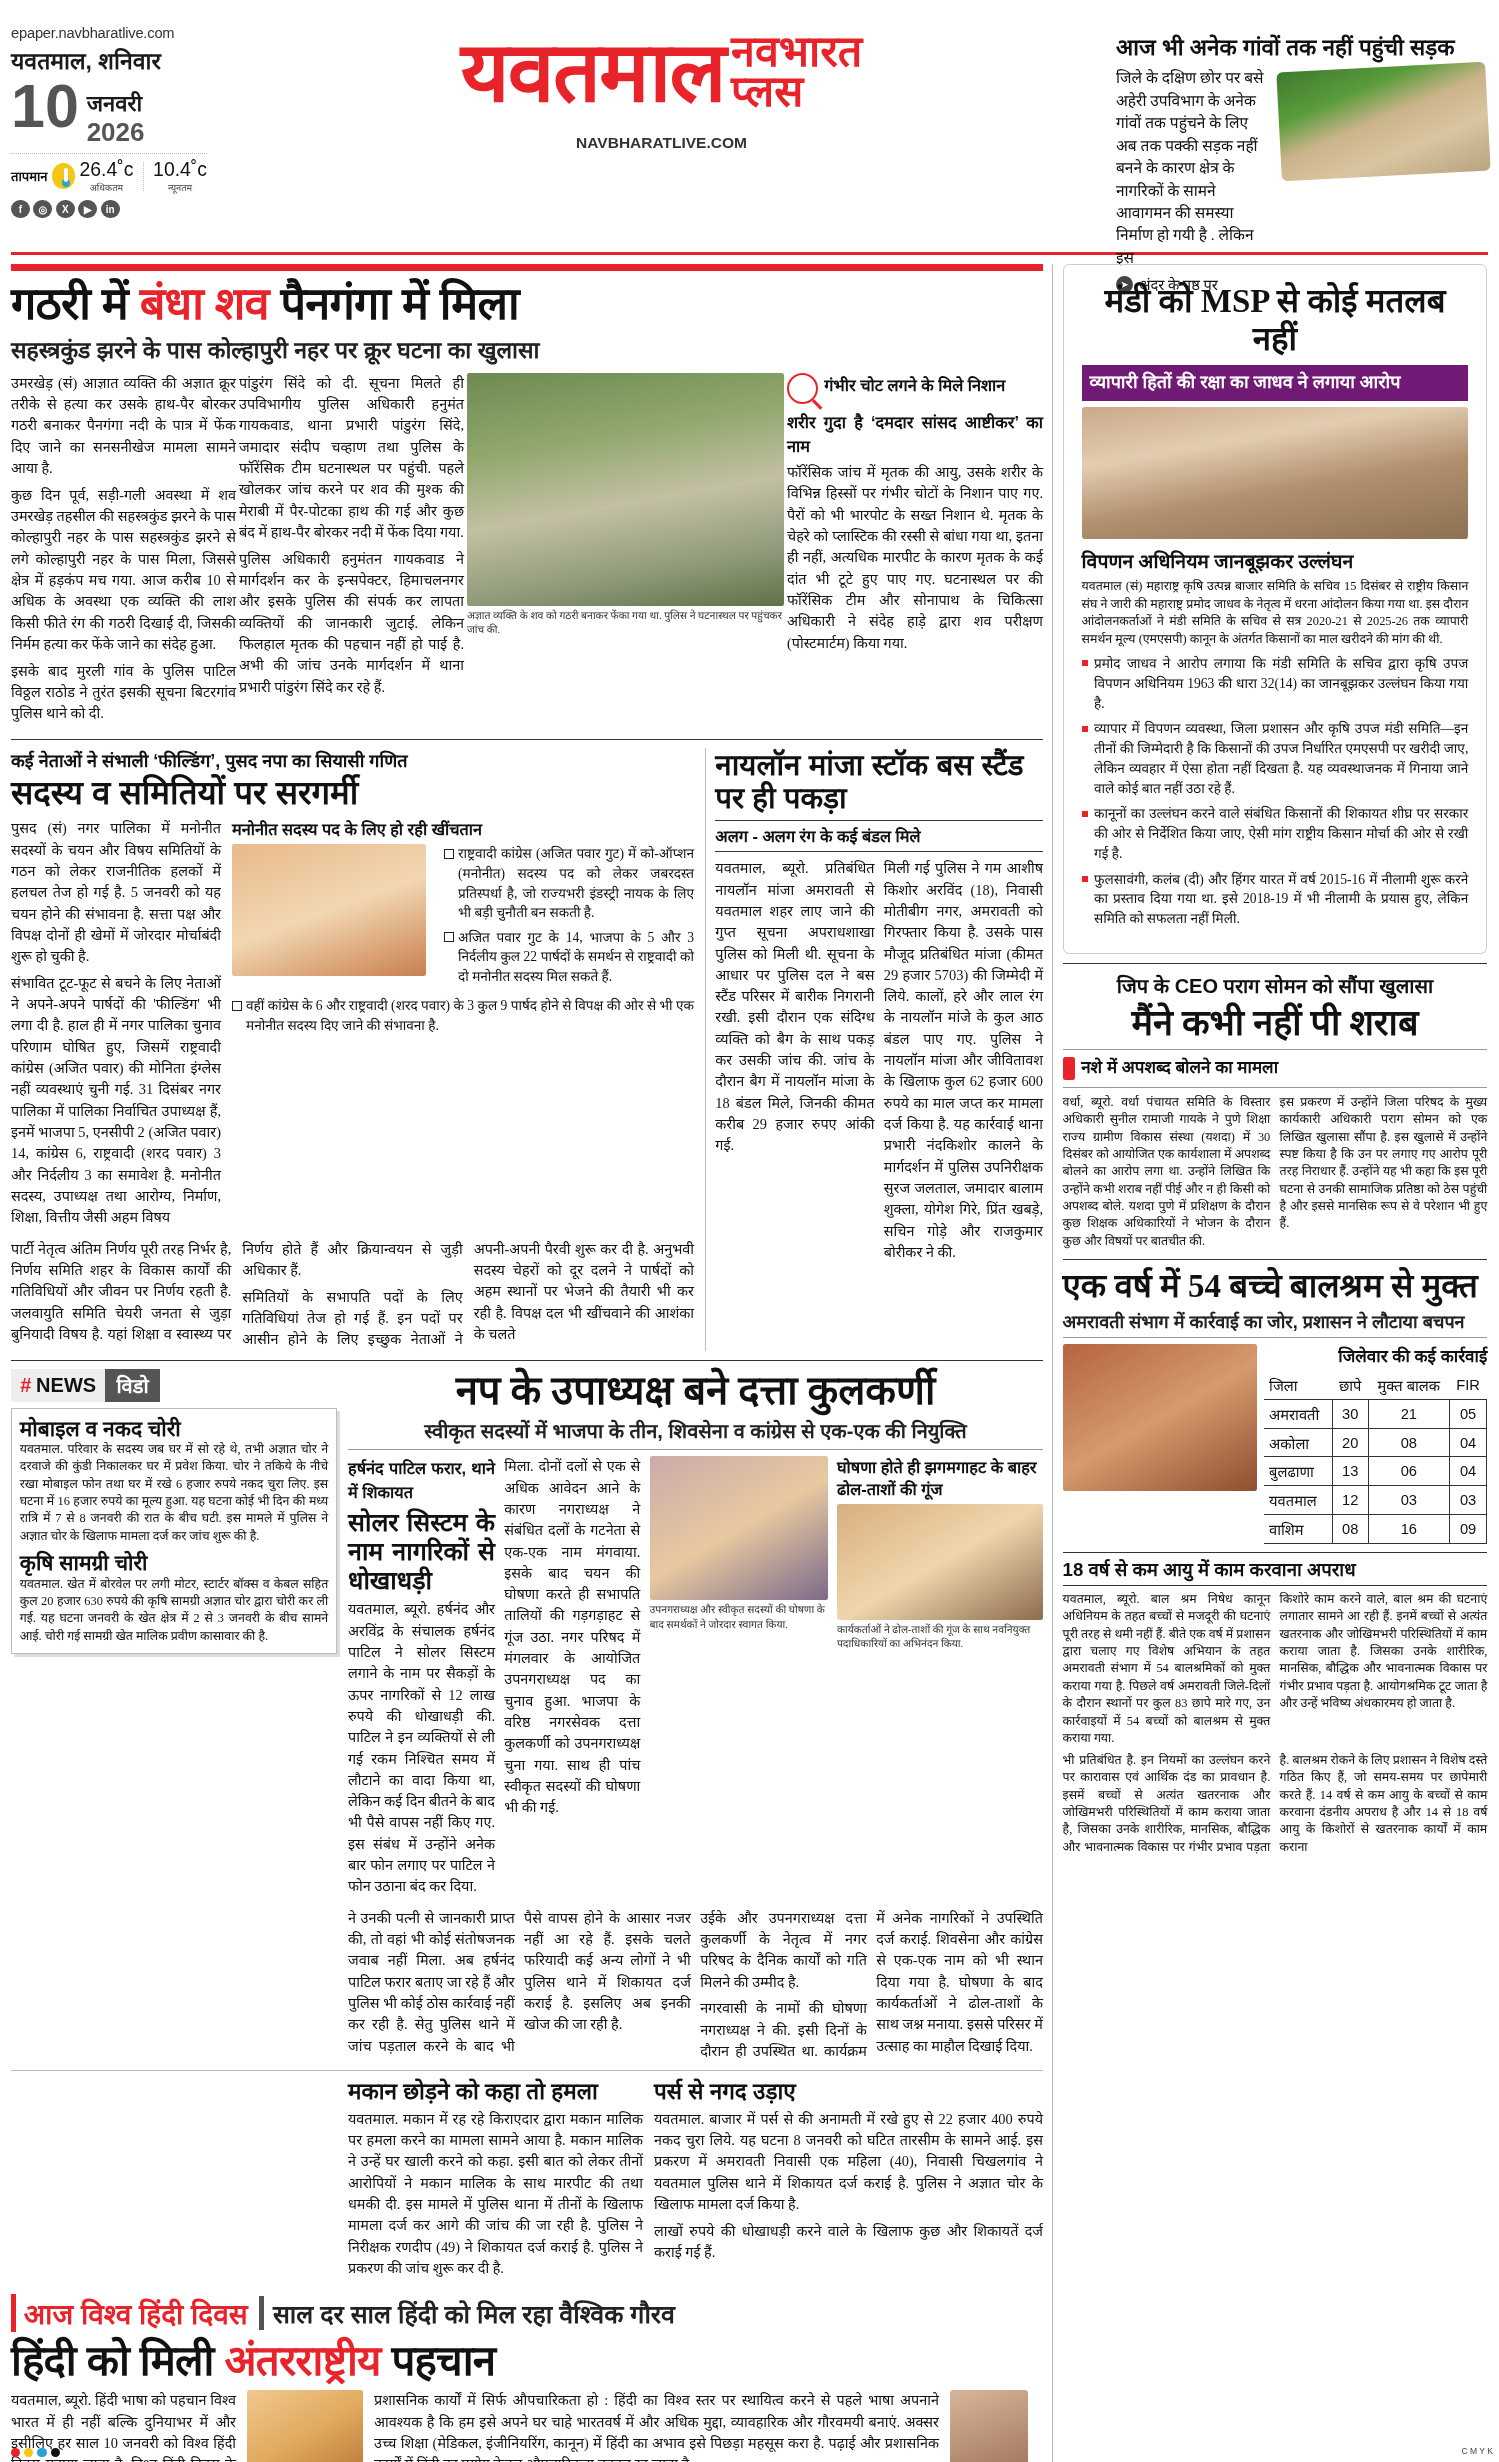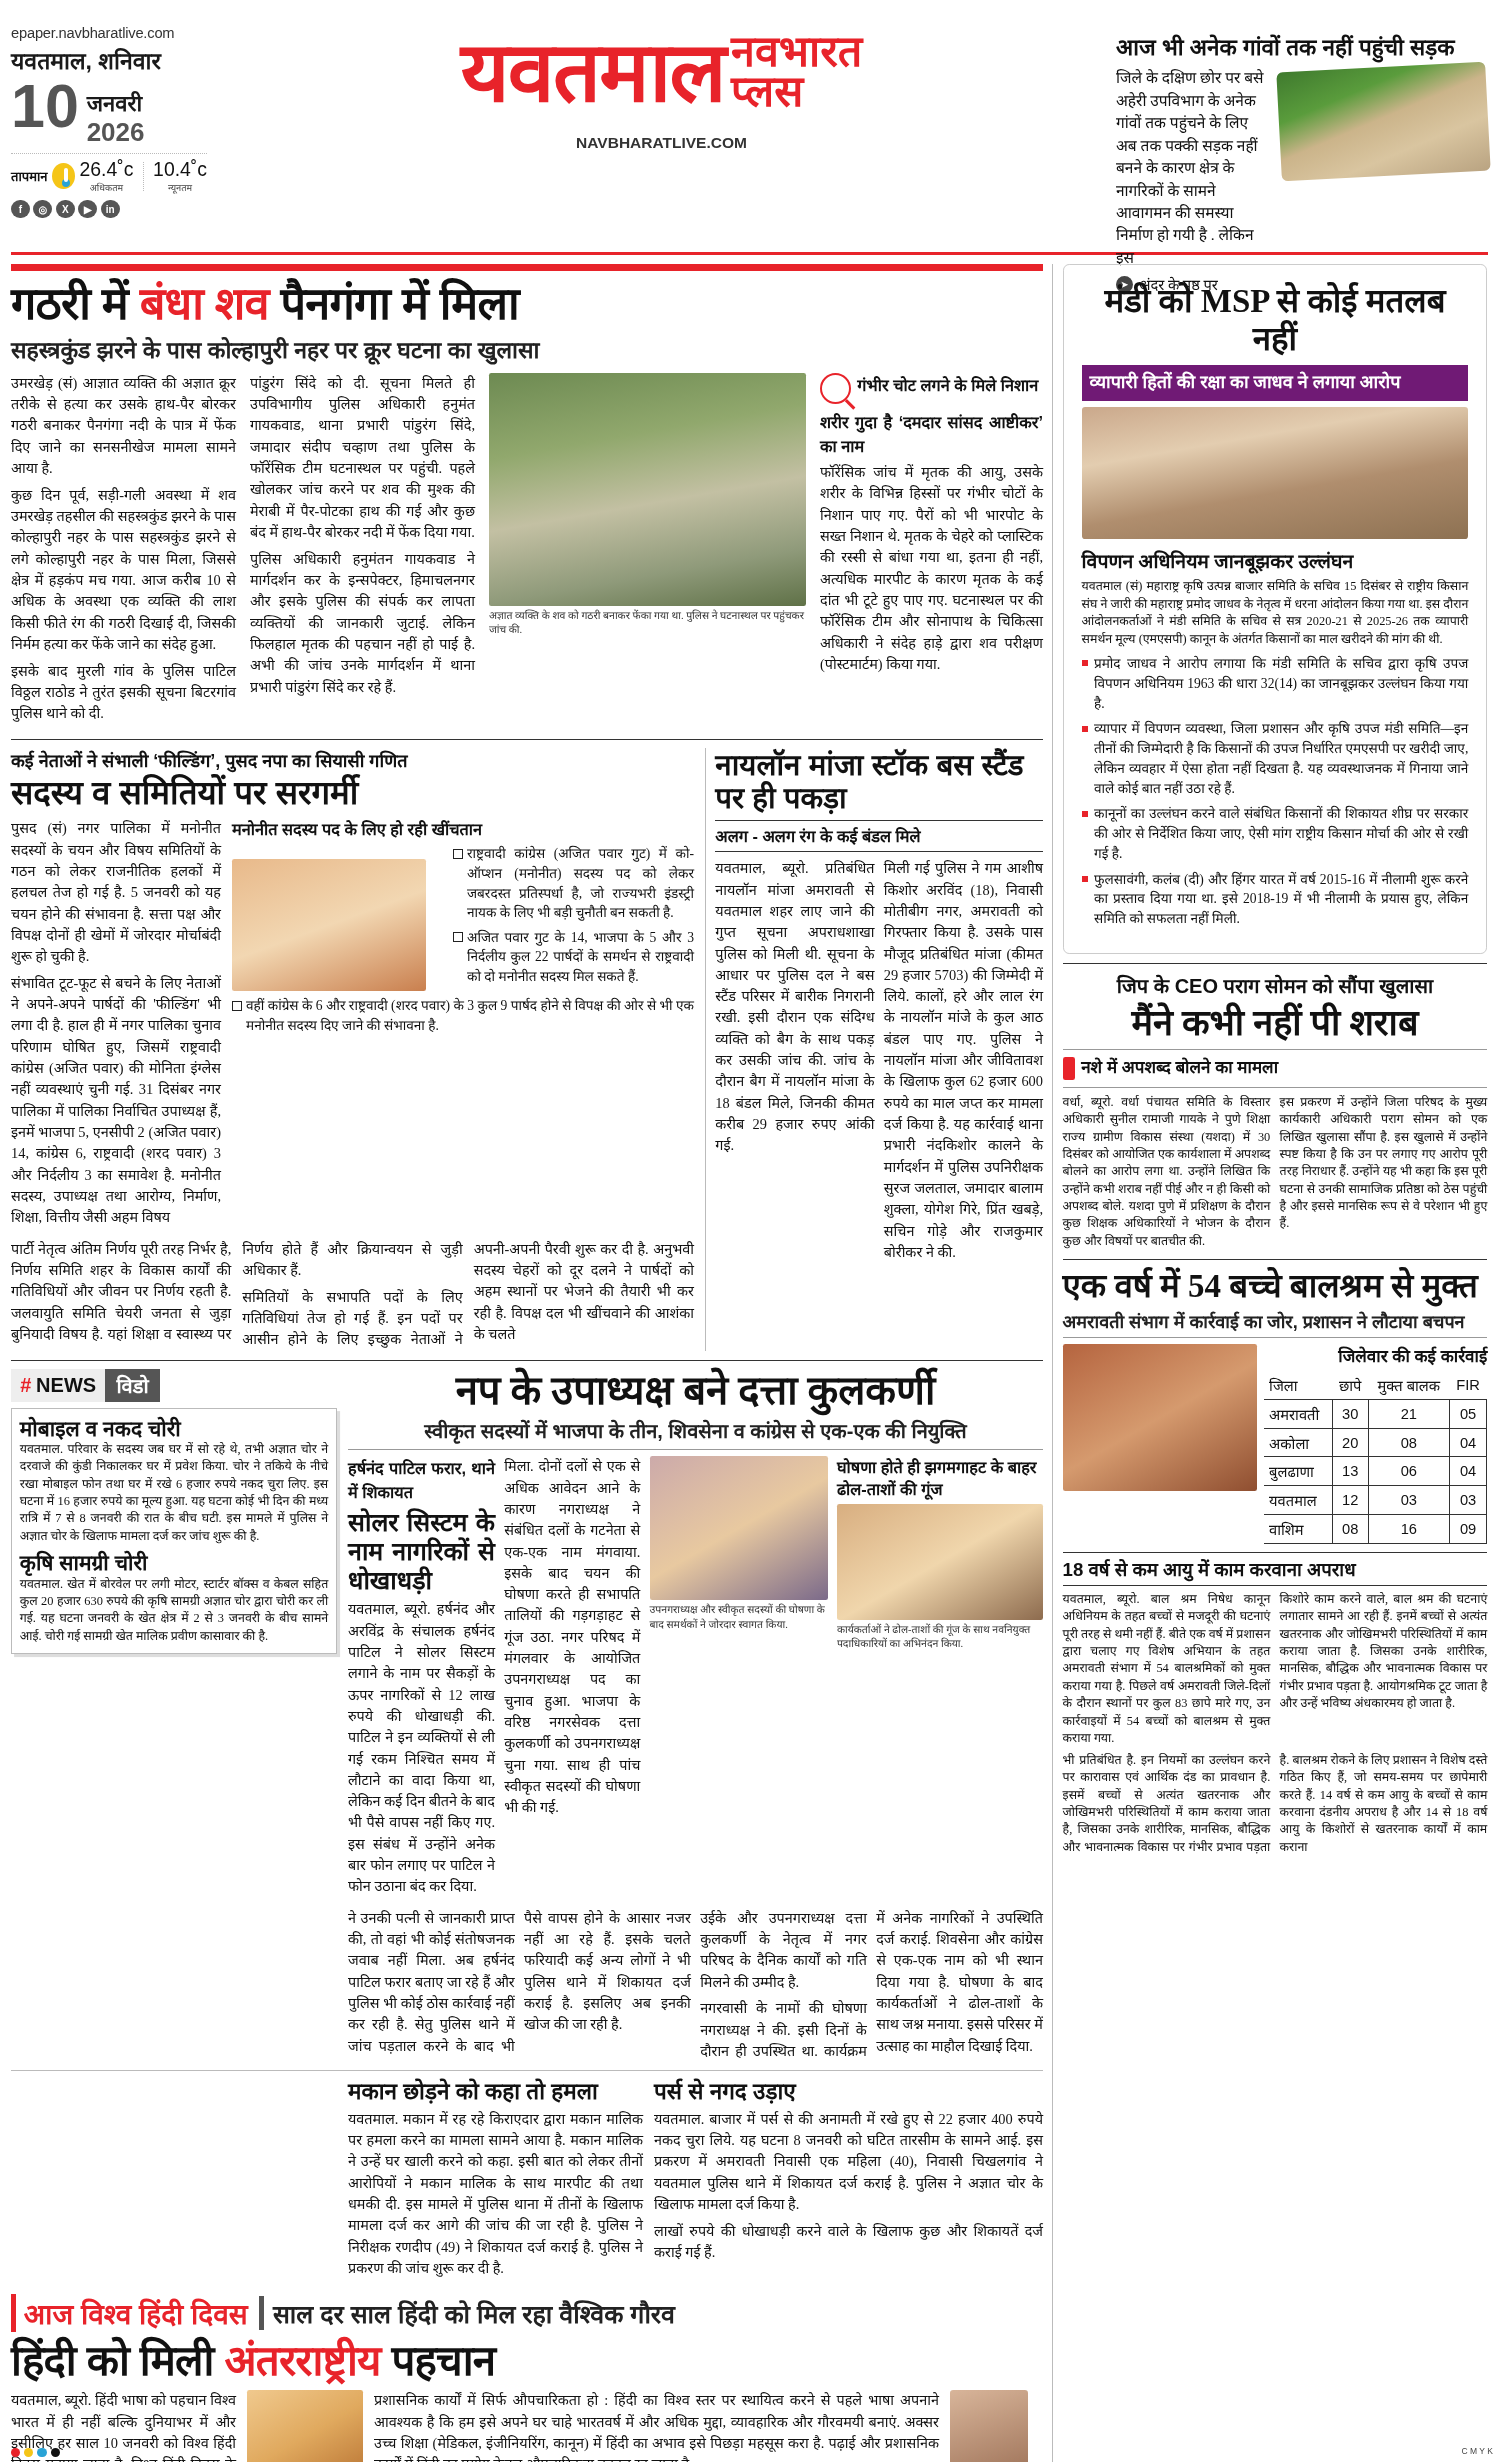--- a/index.html
+++ b/index.html
@@ -59,21 +59,21 @@
   
   .grid { display:flex; gap:9.3px; margin-top:9.3px; }
   .col-main { width:1032px; }
   .col-right { width:435px; border-left:0.8px solid #bbb; padding-left:9.3px; }
 
   .redbar { height:7px; background:#e8232a; width:100%; margin-bottom:7.8px;}
   h1.lead { font-family:"Liberation Sans",sans-serif; font-weight:bold; font-size:45px; line-height:1.1; letter-spacing:-0.8px;}
   h1.lead .red { color:#e8232a; }
   .lead-sub { font-family:"Liberation Sans",sans-serif; font-weight:bold; font-size:23px; margin-top:4.7px; color:#222;}
 
-  .cols3 { display:flex; gap:14px; margin-top:7.8px; }
+  .cols3 { display:flex; gap:3px; margin-top:7.8px; }
   .c { font-size:14.4px; line-height:1.48; text-align:justify; }
   .c p { margin-bottom:5.4px; }
   .kicker { font-family:"Liberation Sans",sans-serif; font-weight:bold; font-size:16.3px; margin-bottom:3.9px;}
   .photo { background:linear-gradient(170deg,#6d8a52 0%,#91a86d 30%,#c3c0a3 55%,#8f9a7a 80%,#5f7147 100%);
            border-radius:2.3px; }
   .cap { font-size:10.5px; line-height:1.35; color:#333; margin-top:3.1px;}
   .magnify { display:flex; gap:6.2px; align-items:flex-start;}
   .lens { width:31px;height:31px;border:2.3px solid #e8232a;border-radius:50%;position:relative;flex:none;}
   .lens:after{content:"";position:absolute;right:-7.8px;bottom:-4.7px;width:12.4px;height:3.1px;background:#e8232a;transform:rotate(45deg);}
 
@@ -235,21 +235,21 @@
         <div style="width:683px">
           <div class="over">कई नेताओं ने संभाली ‘फील्डिंग’, पुसद नपा का सियासी गणित</div>
           <h2>सदस्य व समितियों पर सरगर्मी</h2>
           <div style="display:flex; gap:11px; margin-top:6.2px;">
             <div class="c" style="width:210px">
               <p>पुसद (सं) नगर पालिका में मनोनीत सदस्यों के चयन और विषय समितियों के गठन को लेकर राजनीतिक हलकों में हलचल तेज हो गई है. 5 जनवरी को यह चयन होने की संभावना है. सत्ता पक्ष और विपक्ष दोनों ही खेमों में जोरदार मोर्चाबंदी शुरू हो चुकी है.</p>
               <p>संभावित टूट-फूट से बचने के लिए नेताओं ने अपने-अपने पार्षदों की 'फील्डिंग' भी लगा दी है. हाल ही में नगर पालिका चुनाव परिणाम घोषित हुए, जिसमें राष्ट्रवादी कांग्रेस (अजित पवार) की मोनिता इंग्लेस नहीं व्यवस्थाएं चुनी गई. 31 दिसंबर नगर पालिका में पालिका निर्वाचित उपाध्यक्ष हैं, इनमें भाजपा 5, एनसीपी 2 (अजित पवार) 14, कांग्रेस 6, राष्ट्रवादी (शरद पवार) 3 और निर्दलीय 3 का समावेश है. मनोनीत सदस्य, उपाध्यक्ष तथा आरोग्य, निर्माण, शिक्षा, वित्तीय जैसी अहम विषय</p>
             </div>
             <div style="flex:1">
               <div class="kicker">मनोनीत सदस्य पद के लिए हो रही खींचतान</div>
-              <div style="display:flex;gap:27px;align-items:flex-end;">
+              <div style="display:flex;gap:18px;">
                 <div style="width:194px">
                   <div class="photo" style="height:132px;background:linear-gradient(160deg,#e8b98a,#f2d7b2,#c97f4e)"></div>
                 </div>
                 <ul class="sqb" style="flex:1">
                   <li>राष्ट्रवादी कांग्रेस (अजित पवार गुट) में को-ऑप्शन (मनोनीत) सदस्य पद को लेकर जबरदस्त प्रतिस्पर्धा है, जो राज्यभरी इंडस्ट्री नायक के लिए भी बड़ी चुनौती बन सकती है.</li>
                   <li>अजित पवार गुट के 14, भाजपा के 5 और 3 निर्दलीय कुल 22 पार्षदों के समर्थन से राष्ट्रवादी को दो मनोनीत सदस्य मिल सकते हैं.</li>
                 </ul>
               </div>
               <ul class="sqb" style="margin-top:4.7px">
                 <li>वहीं कांग्रेस के 6 और राष्ट्रवादी (शरद पवार) के 3 कुल 9 पार्षद होने से विपक्ष की ओर से भी एक मनोनीत सदस्य दिए जाने की संभावना है.</li>

